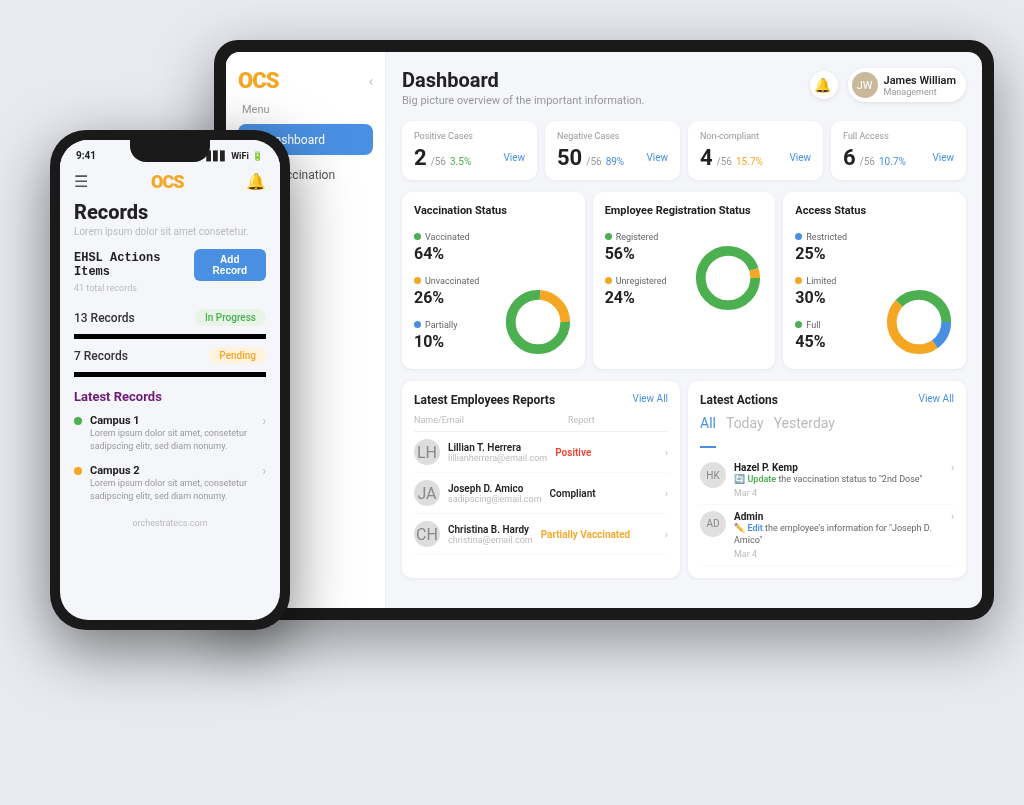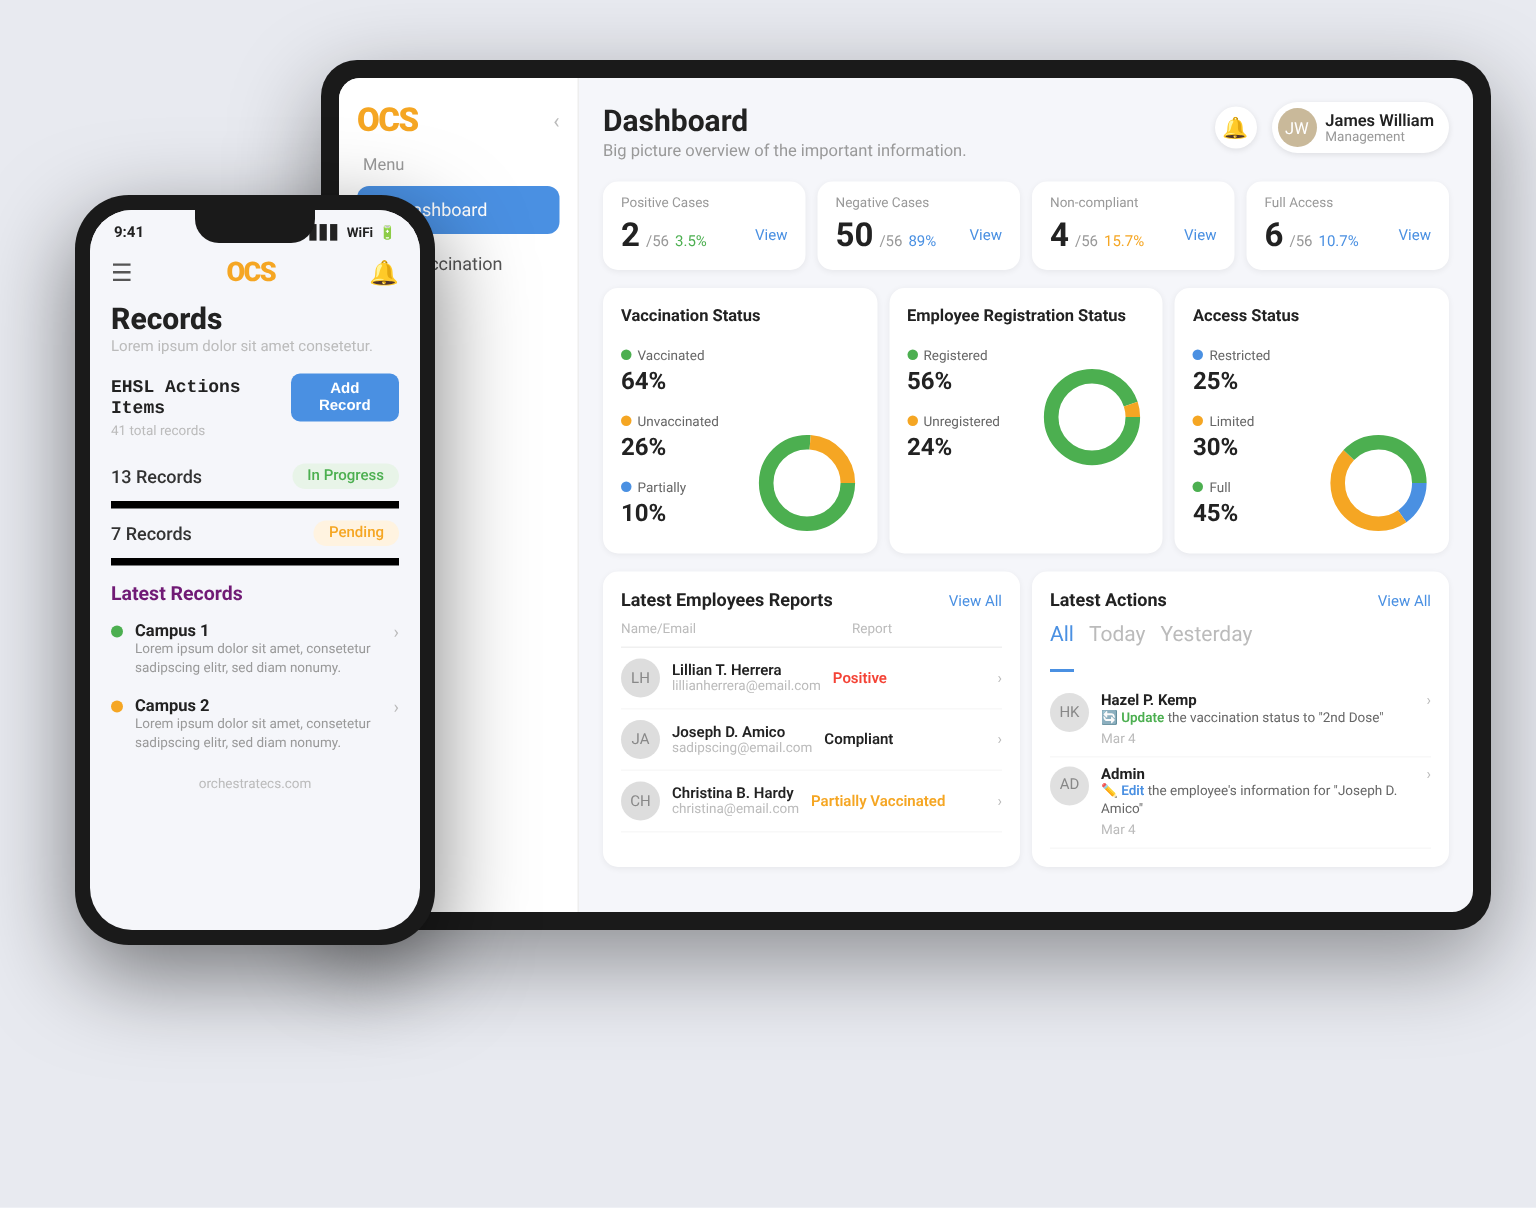--- a/index.html
+++ b/index.html
@@ -194,32 +194,32 @@
       gap: 8px;
     }
     .bottom-card {
       background: #fff;
       border-radius: 10px;
       padding: 12px;
       box-shadow: 0 1px 4px rgba(0,0,0,0.06);
     }
     .bottom-card-header {
       display: flex;
-      align-items: flex-end;
+      align-items: flex-start;
       justify-content: space-between;
       margin-bottom: 8px;
     }
     .bottom-card-title { font-size: 12px; font-weight: 700; color: #222; }
     .view-all-link { font-size: 10px; color: #4a90e2; cursor: pointer; }
     .table-header { display: flex; gap: 8px; padding: 0 0 6px 0; border-bottom: 1px solid #f0f0f0; }
     .th { font-size: 9px; color: #bbb; }
     .th-name { flex: 1; }
     .th-report { width: 100px; }
     .table-row-item { display: flex; align-items: center; gap: 8px; padding: 7px 0; border-bottom: 1px solid #f8f8f8; }
-    .row-avatar { width: 26px; height: 26px; border-radius: 50%; background: #ddd; flex-shrink: 0; display: flex; align-items: center; justify-content: center; font-size: 10px; color: #888; }
+    .row-avatar { width: 26px; height: 26px; border-radius: 50%; background: #ddd; flex-shrink: 0; display: flex; align-items: center; justify-content: center; font-size: 16px; color: #888; }
     .row-name { font-size: 10px; font-weight: 600; color: #222; }
     .row-email { font-size: 9px; color: #bbb; }
     .row-report { width: 100px; font-size: 10px; font-weight: 600; }
     .report-positive { color: #f44336; }
     .report-compliant { color: #222; }
     .report-partial { color: #f5a623; }
     .row-chevron { margin-left: auto; color: #bbb; font-size: 10px; }
 
     
     .actions-tabs { display: flex; gap: 10px; margin-bottom: 8px; }

